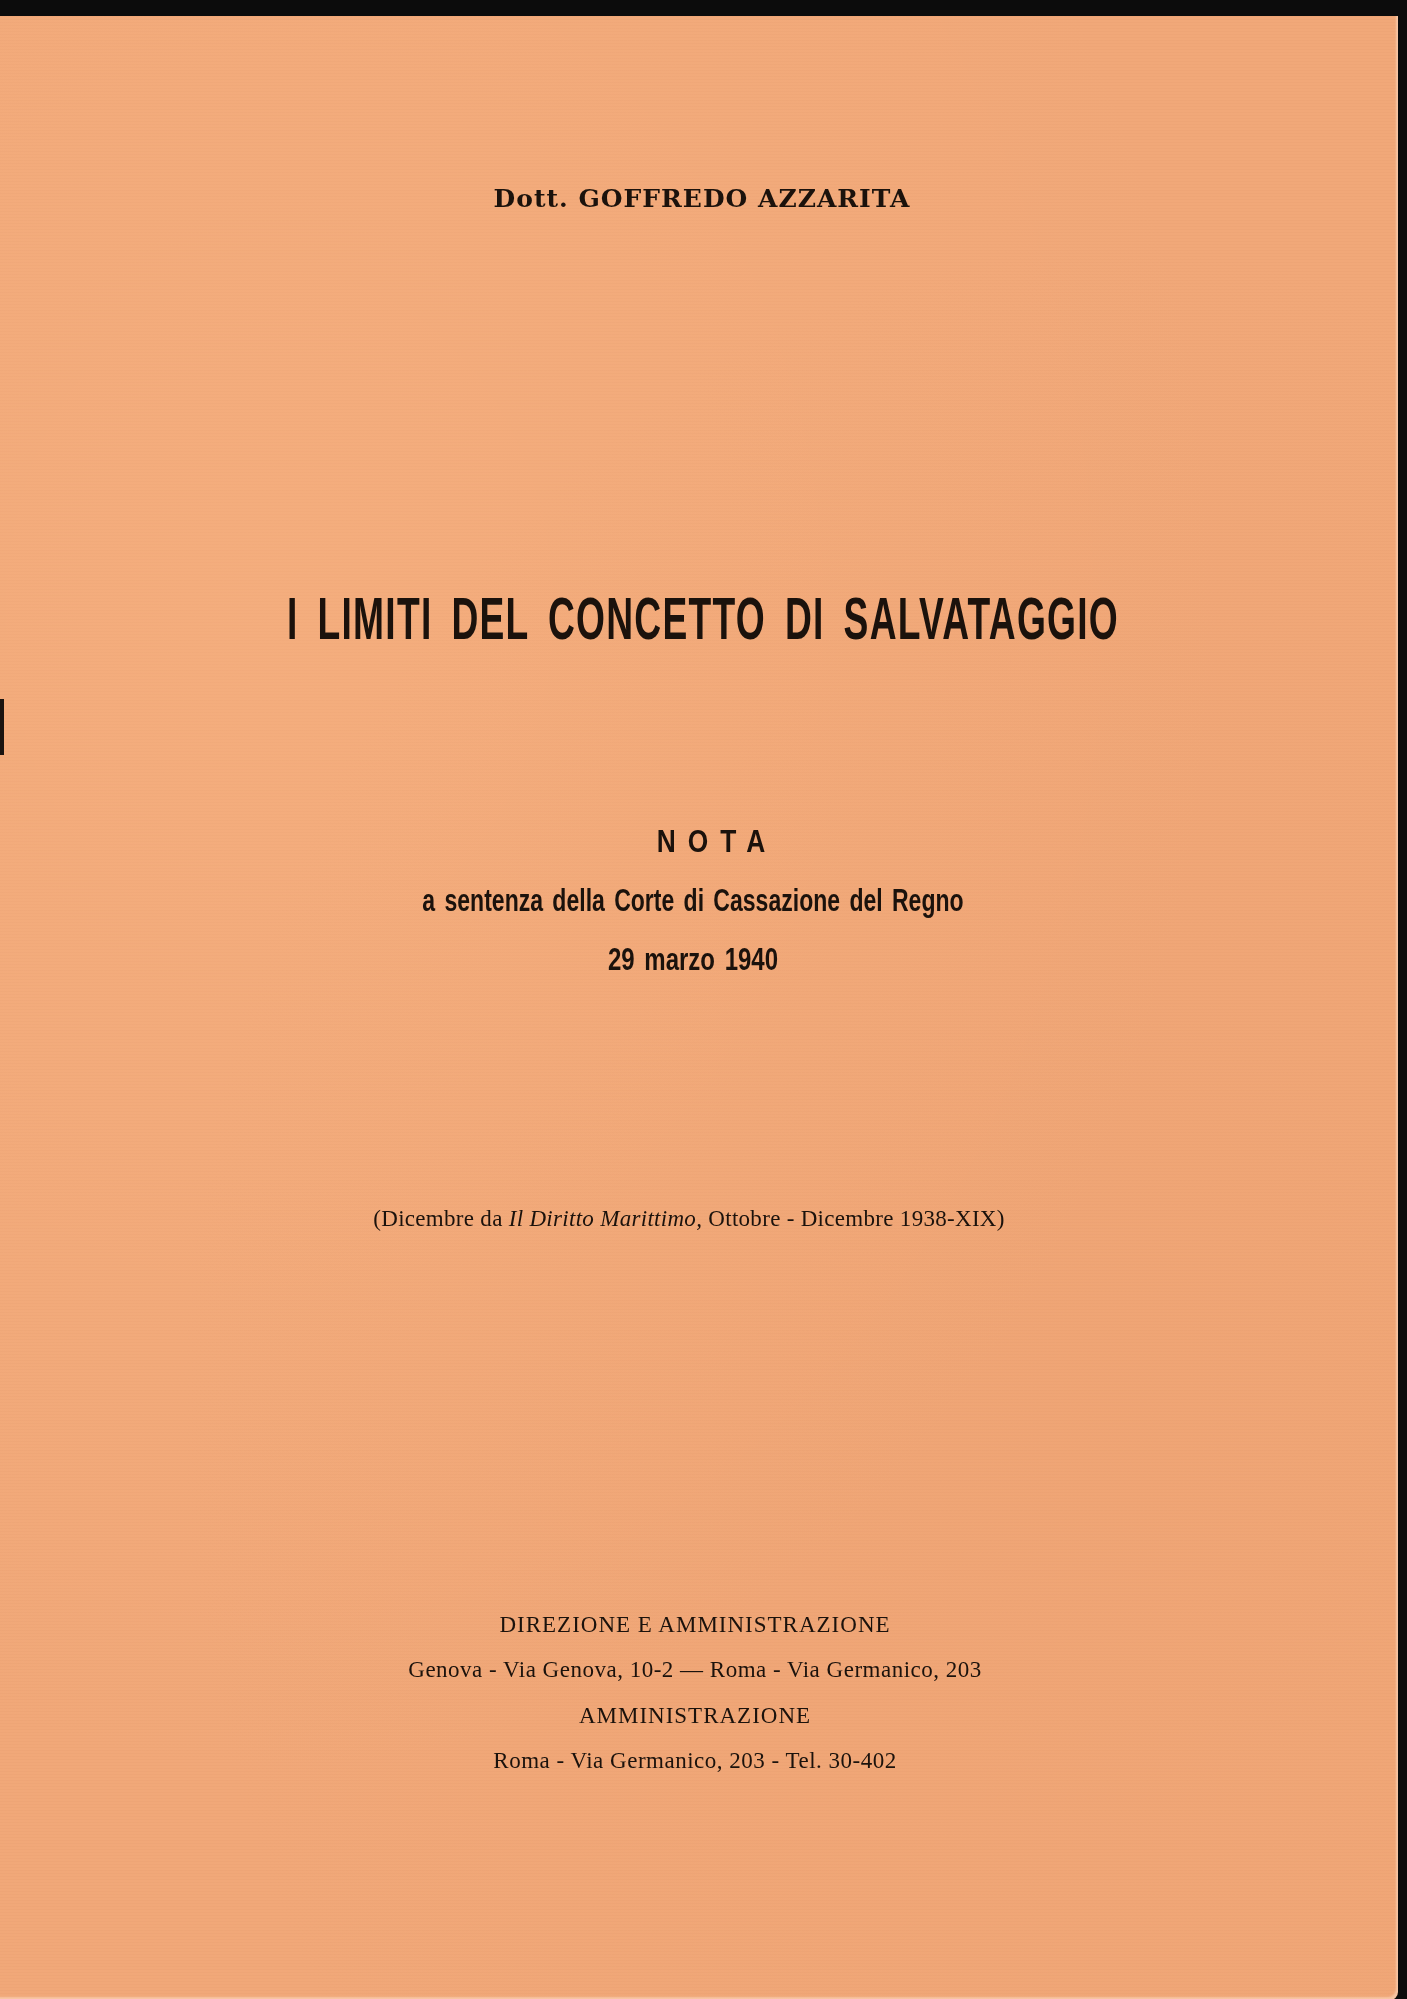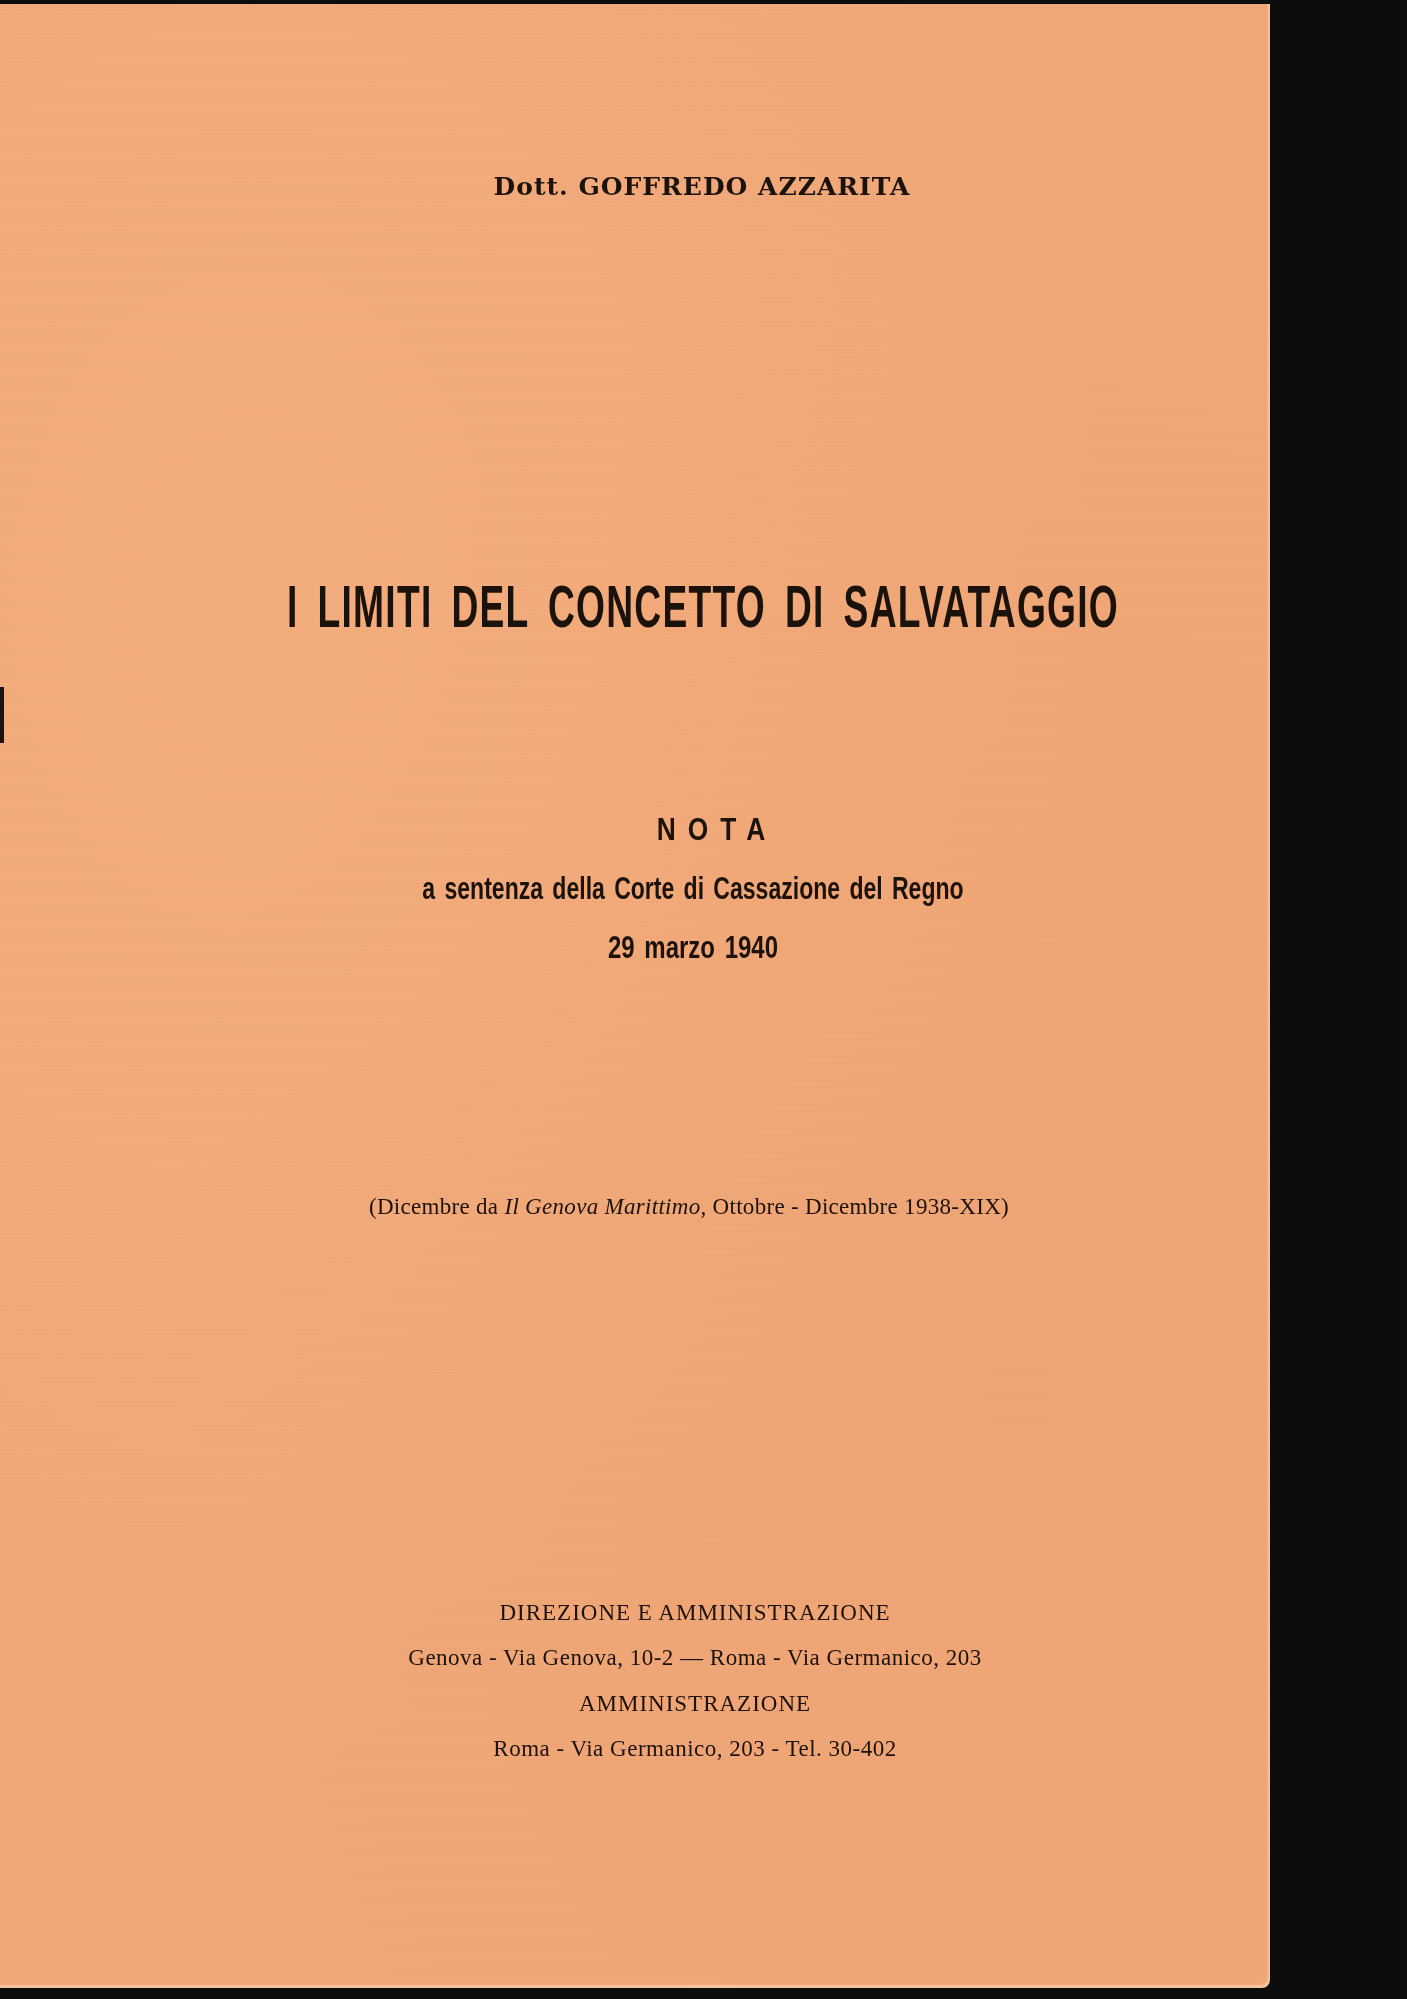--- a/index.html
+++ b/index.html
@@ -9,22 +9,22 @@
     body {
       width: 1407px;
       height: 1999px;
       background: #0c0c0c;
       position: relative;
       overflow: hidden;
     }
     .cover {
       position: absolute;
       left: 0;
-      top: 4px;
-      width: 1270px;
+      top: 16px;
+      width: 1398px;
       height: 1984px;
       background: #f1a777;
       background-image:
         radial-gradient(ellipse at 20% 30%, rgba(255,190,140,0.25), rgba(0,0,0,0) 60%),
         radial-gradient(ellipse at 80% 70%, rgba(230,150,100,0.18), rgba(0,0,0,0) 60%),
         repeating-linear-gradient(0deg, rgba(0,0,0,0.012) 0px, rgba(0,0,0,0.012) 1px, rgba(255,255,255,0.01) 1px, rgba(255,255,255,0.01) 3px);
       border-bottom-right-radius: 8px;
       box-shadow: inset -2px -3px 2px rgba(255,230,210,0.5);
     }
     .line {
@@ -146,19 +146,19 @@
   <div class="spine-mark"></div>
 
   <div class="line author">Dott. GOFFREDO AZZARITA</div>
 
   <div class="line title">I LIMITI DEL CONCETTO DI SALVATAGGIO</div>
 
   <div class="line nota">NOTA</div>
   <div class="line subtitle">a sentenza della Corte di Cassazione del Regno</div>
   <div class="line date">29 marzo 1940</div>
 
-  <div class="line extract"><span>(Dicembre da </span><i>Il Genova Marittimo,</i><span> Ottobre - Dicembre 1938-XIX)</span></div>
+  <div class="line extract"><span>(Dicembre da </span><i>Il Diritto Marittimo,</i><span> Ottobre - Dicembre 1938-XIX)</span></div>
 
   <div class="line dir-heading">DIREZIONE E AMMINISTRAZIONE</div>
   <div class="line dir-address">Genova - Via Genova, 10-2 — Roma - Via Germanico, 203</div>
   <div class="line adm-heading">AMMINISTRAZIONE</div>
   <div class="line adm-address">Roma - Via Germanico, 203 - Tel. 30-402</div>
 </div>
 
 </body></html>

